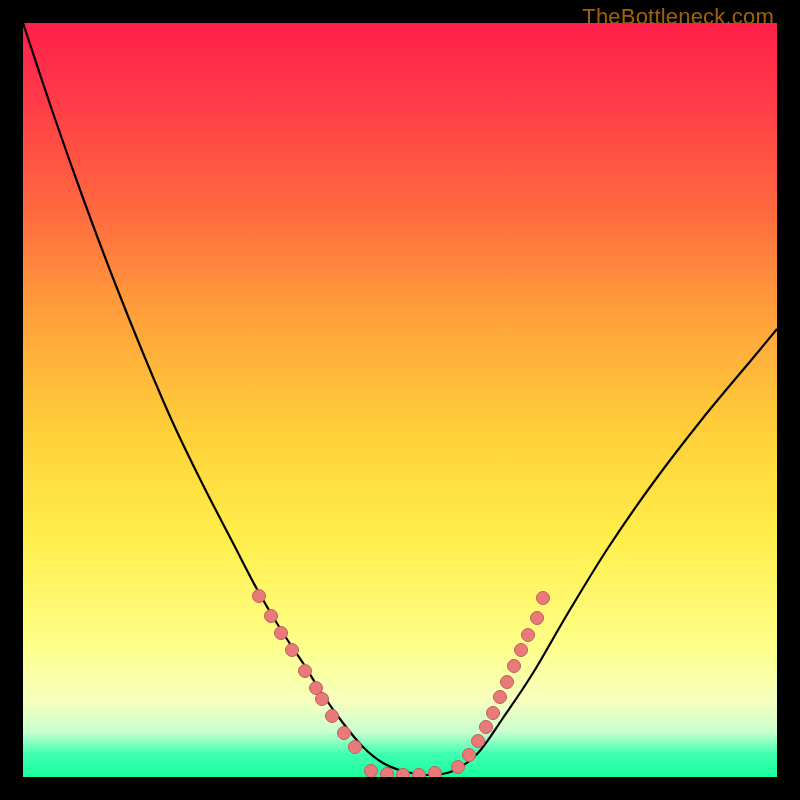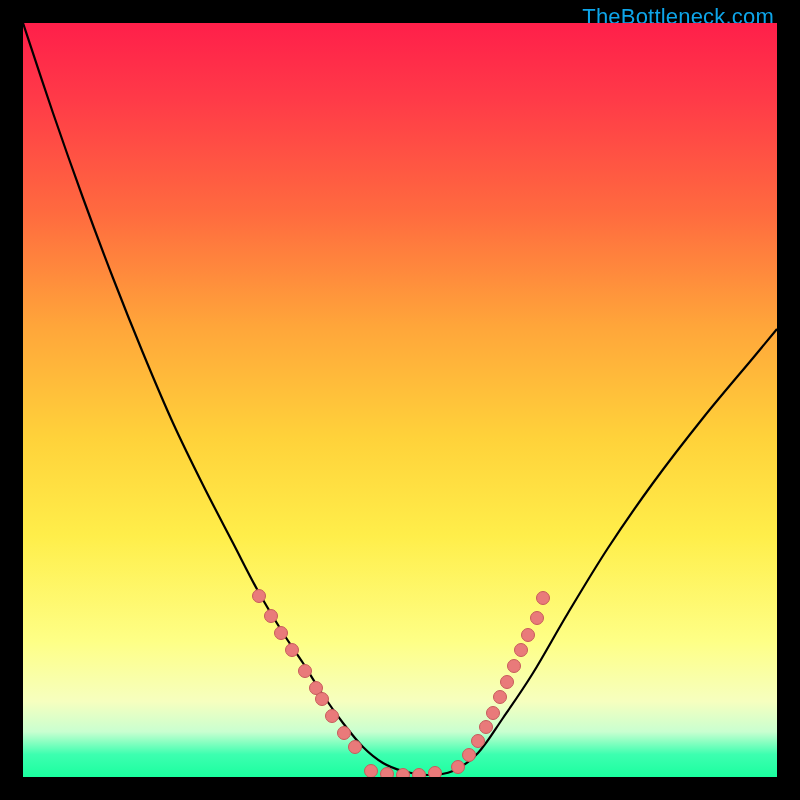--- a/index.html
+++ b/index.html
@@ -36,21 +36,21 @@
       #feff86 82%,
       #f6ffbf 90%,
       #c9ffd0 94%,
       #3dffb0 97%,
       #1aff9f 100%);
   }
   .watermark {
     position: absolute;
     top: 4px;
     right: 26px;
-    color: #0ea5e9;
+    color: #a16207;
     font-size: 22px;
     font-weight: 500;
     letter-spacing: 0.2px;
   }
   svg.curve {
     position: absolute;
     left: 0;
     top: 0;
     width: 754px;
     height: 754px;

